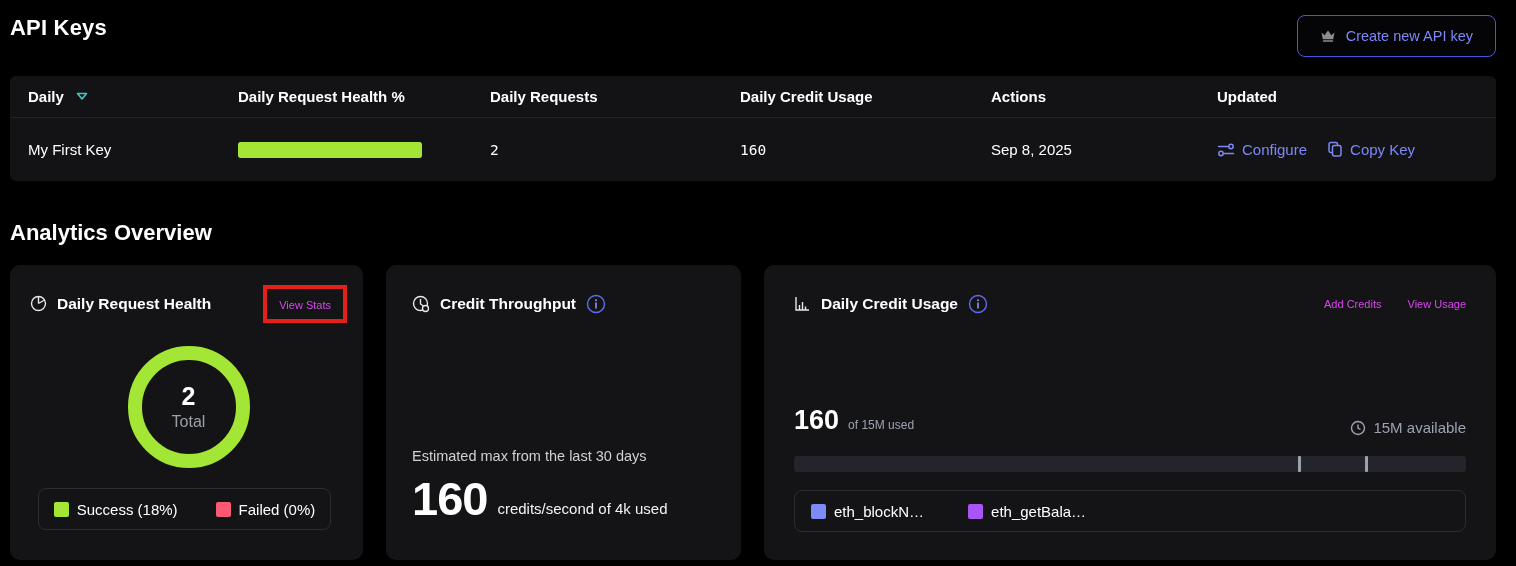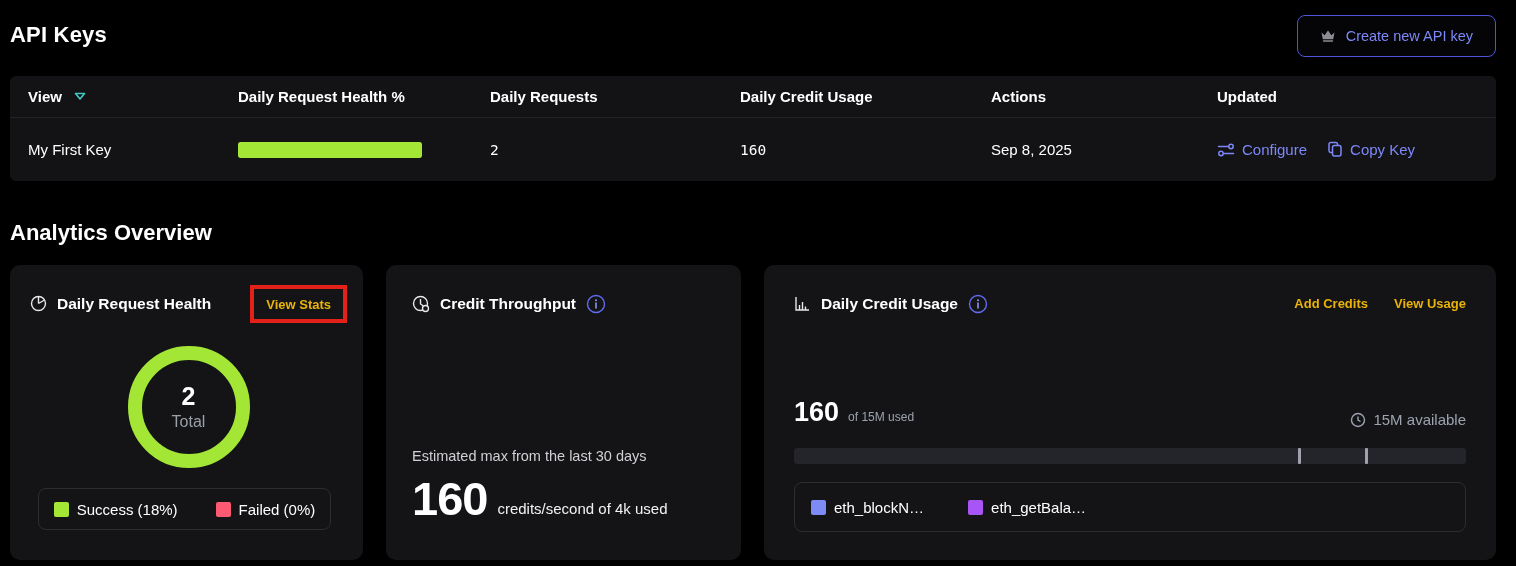--- a/index.html
+++ b/index.html
@@ -1,21 +1,21 @@
 <!DOCTYPE html>
 <html><head>
 <meta charset="utf-8">
 <style>
   * { margin:0; padding:0; box-sizing:border-box; }
   html,body { width:1516px; height:566px; background:#000; overflow:hidden;
               font-family:"Liberation Sans", sans-serif; color:#fff; }
   .wrap { position:relative; width:1516px; height:566px; padding:15px 20px 0 10px; }
 
   
-  .topbar { display:flex; justify-content:space-between; align-items:center; }
+  .topbar { display:flex; justify-content:space-between; align-items:flex-start; }
   .page-title { font-size:22px; font-weight:700; letter-spacing:.2px; padding-bottom:2px; }
   .create-btn { display:flex; align-items:center; gap:10px; height:42px; padding:0 22px;
                 background:#050507; border:1px solid #4d53da; border-radius:8px;
                 color:#7d88f8; font-size:14.5px; font-weight:500; cursor:pointer; }
   .create-btn svg { display:block; }
 
   
   .table { margin-top:19px; background:#131316; border-radius:6px; overflow:hidden; }
   .trow { display:grid; grid-template-columns:210px 252px 250px 251px 226px 1fr; align-items:center; }
   .thead { height:42px; border-bottom:1px solid #232327; }
@@ -32,21 +32,21 @@
 
   
   .section-title { margin-top:39px; font-size:22px; font-weight:700; }
 
   
   .cards { display:flex; gap:23px; margin-top:19px; }
   .card { background:#141417; border-radius:10px; height:295px; display:flex; flex-direction:column; }
   .card-head { display:flex; align-items:center; justify-content:space-between; min-height:45px; }
   .head-left { display:flex; align-items:center; gap:10px; }
   .card-title { font-size:15.5px; font-weight:700; white-space:nowrap; }
-  .card-link { color:#eab308; font-size:13px; font-weight:700; cursor:pointer; white-space:nowrap; }
+  .card-link { color:#d946ef; font-size:11px; font-weight:400; cursor:pointer; white-space:nowrap; }
   .links-right { display:flex; gap:26px; }
 
   .card-health { width:353px; padding:16px 16px 30px 20px; }
   .annotation { border:4px solid #e32119; padding:6px 12px; }
   .donut-zone { flex:1; display:flex; align-items:center; justify-content:center; }
   .donut { width:122px; height:122px; border-radius:50%; border:14px solid #a3e635;
            display:flex; flex-direction:column; align-items:center; justify-content:center; }
   .donut-num { font-size:25px; font-weight:800; line-height:1.1; }
   .donut-label { font-size:16px; color:#9aa0a8; margin-top:2px; }
   .legend-box { height:42px; border:1px solid #2c2d32; border-radius:8px; display:flex;
@@ -61,21 +61,21 @@
   .big-suffix { font-size:15px; color:#f2f2f4; padding-bottom:3px; }
 
   .card-usage { width:732px; padding:16px 30px 28px 30px; }
   .usage-row { display:flex; justify-content:space-between; align-items:flex-end; margin-bottom:20px; }
   .used-left { display:flex; align-items:baseline; gap:9px; }
   .used-num { font-size:27px; font-weight:800; }
   .used-suffix { font-size:12px; color:#9ca3af; }
   .available { display:flex; align-items:center; gap:7px; font-size:15px; color:#9ca3af; }
   .progress { position:relative; height:16px; background:#24252b; border-radius:3px; margin-bottom:18px; }
   .tick { position:absolute; top:0; bottom:0; width:3px; background:#9fa1ab; border-radius:1px; }
-  .usage-legend { height:50px; border:1px solid #2c2d32; border-radius:8px; display:flex;
+  .usage-legend { height:42px; border:1px solid #2c2d32; border-radius:8px; display:flex;
                   align-items:center; padding-left:16px; gap:44px; }
 
   .info-ico, .icon { display:inline-flex; }
 </style>
 </head>
 <body>
 
 <div class="wrap">
 
   <div class="topbar">
@@ -87,21 +87,21 @@
           <rect x="2.8" y="11.2" width="10.4" height="1.6" rx="0.8"></rect>
         </svg>
       </span>
       <span>Create new API key</span>
     </button>
   </div>
 
   <div class="table">
     <div class="trow thead">
       <div class="cell">
-        <span>View</span>
+        <span>Daily</span>
         <span class="sort-ico">
           <svg width="12" height="9" viewBox="0 0 12 9" fill="none" stroke="#3ec9c0" stroke-width="1.6" stroke-linejoin="round">
             <path d="M1.5 1.5 L6 7 L10.5 1.5 Z"></path>
           </svg>
         </span>
       </div>
       <div class="cell">Daily Request Health %</div>
       <div class="cell">Daily Requests</div>
       <div class="cell">Daily Credit Usage</div>
       <div class="cell">Actions</div>

